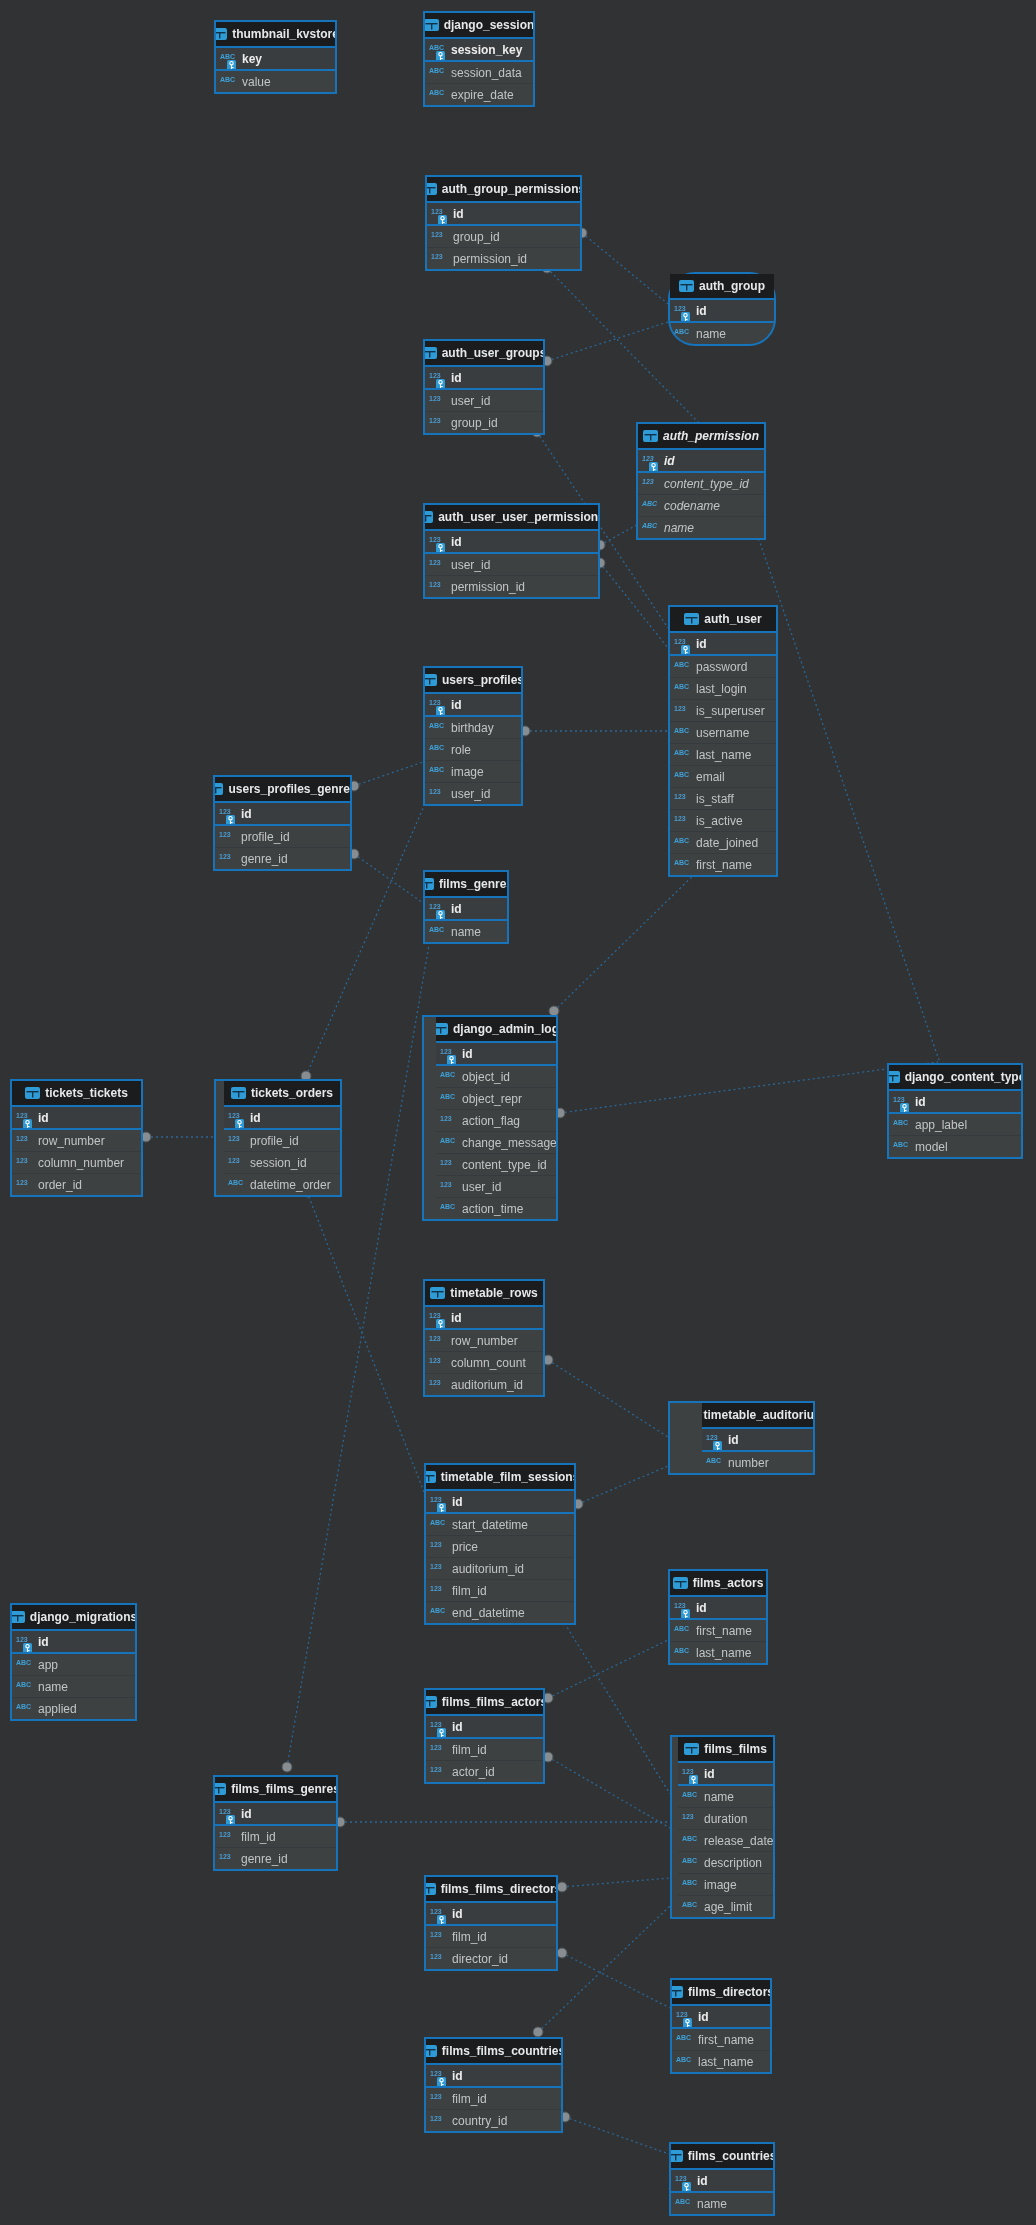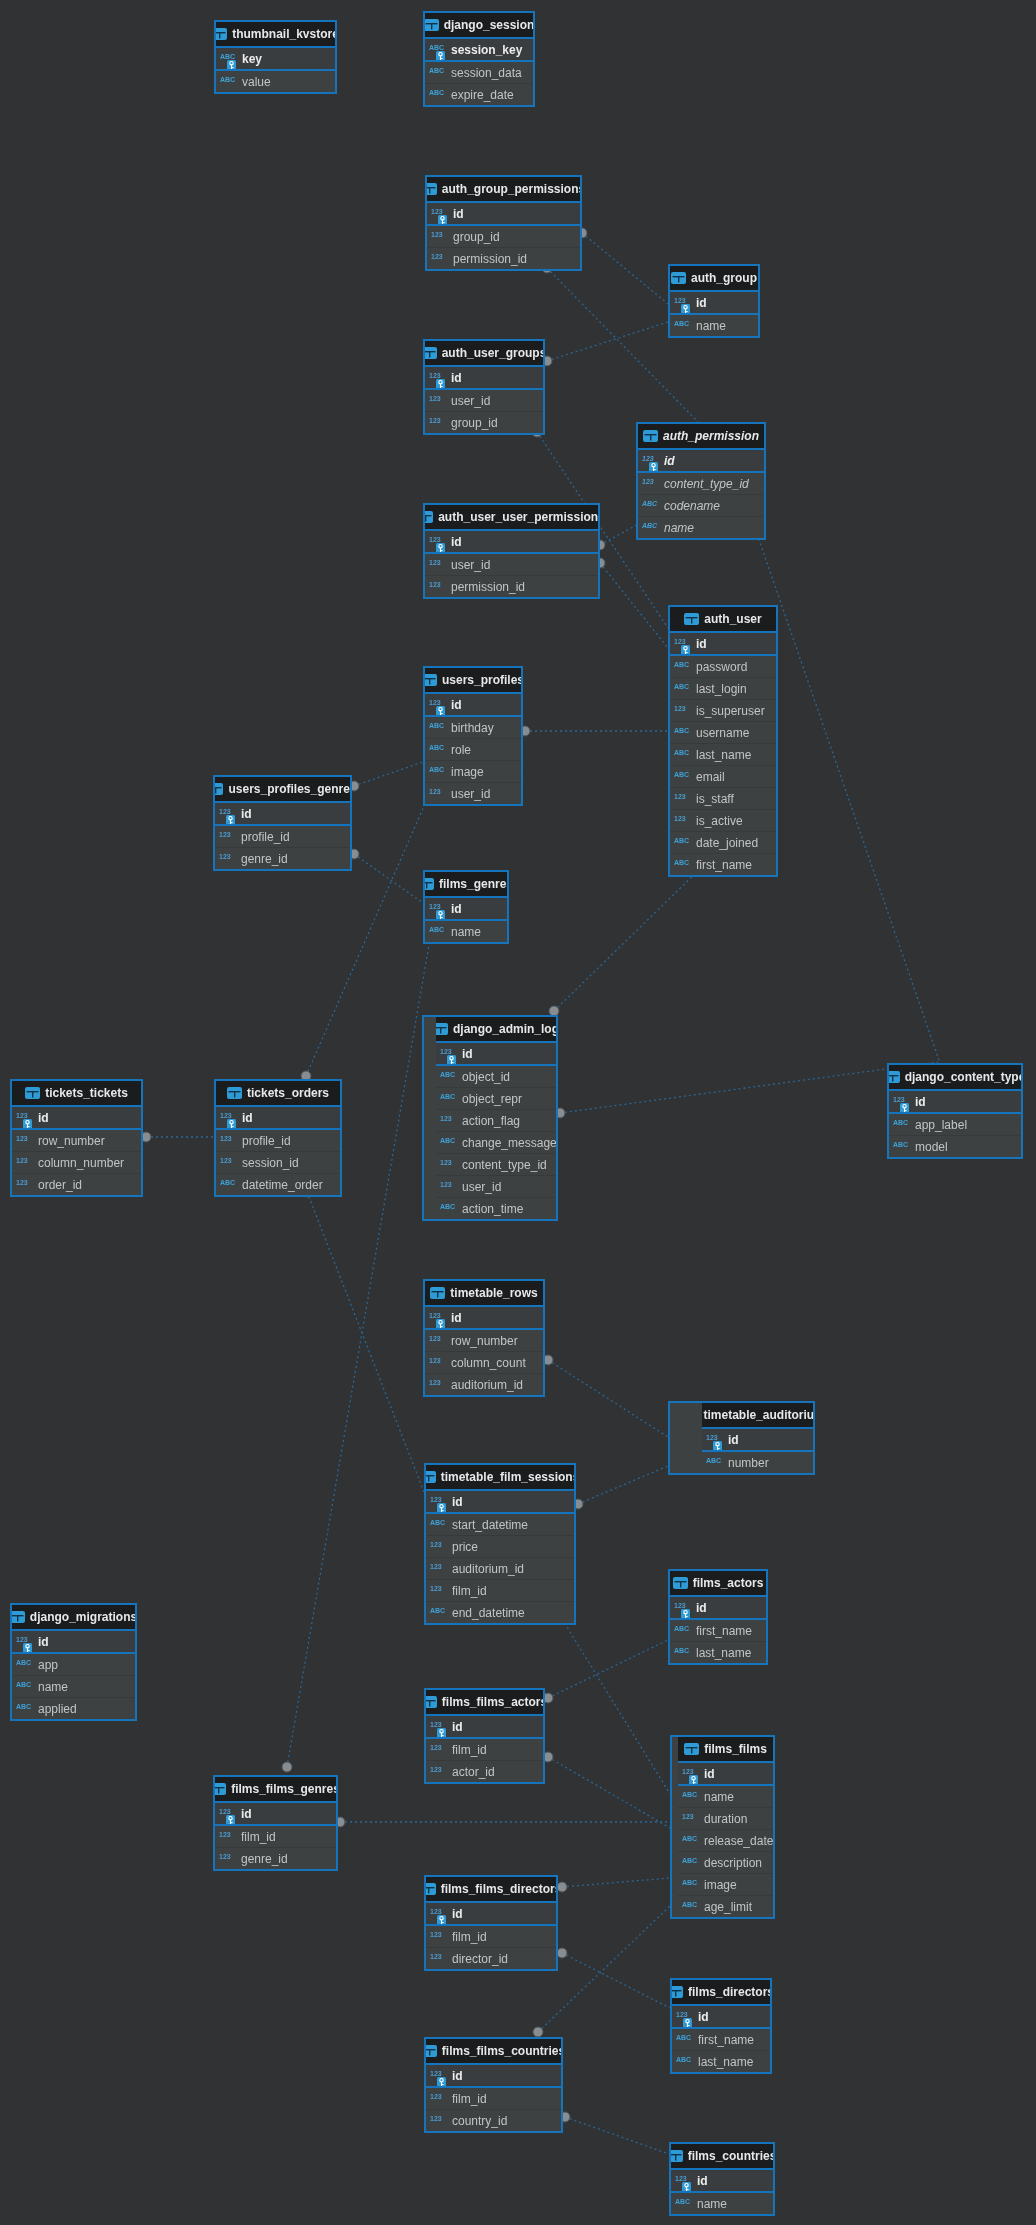--- a/index.html
+++ b/index.html
@@ -273,21 +273,21 @@
           <span class="col-label">group_id</span>
         </div>
         <div class="row">
           <span class="dticon num">
             <span class="glyph">123</span>
           </span>
           <span class="col-label">permission_id</span>
         </div>
       </div>
     </div>
-    <div class="table" style="left: 668px; top: 264px; width: 92px;">
+    <div class="table" style="left: 668px; top: 272px; width: 108px; border-radius: 27px;">
       <div class="thead">
         <span class="ticon">
           <svg width="15" height="12" viewBox="0 0 15 12">
             <rect x="0" y="0" width="15" height="12" rx="2" fill="#2e9bd6"></rect>
             <rect x="1.5" y="4" width="12" height="1.4" fill="#10324a"></rect>
             <rect x="7" y="4" width="1.4" height="6.5" fill="#10324a"></rect>
           </svg>
         </span>
         <span class="tname">auth_group</span>
       </div>
@@ -803,21 +803,21 @@
           <span class="col-label">column_number</span>
         </div>
         <div class="row">
           <span class="dticon num">
             <span class="glyph">123</span>
           </span>
           <span class="col-label">order_id</span>
         </div>
       </div>
     </div>
-    <div class="table" style="left: 214px; top: 1079px; width: 128px;">
+    <div class="table" style="left: 214px; top: 1079px; width: 128px; padding-left: 8px;">
       <div class="thead">
         <span class="ticon">
           <svg width="15" height="12" viewBox="0 0 15 12">
             <rect x="0" y="0" width="15" height="12" rx="2" fill="#2e9bd6"></rect>
             <rect x="1.5" y="4" width="12" height="1.4" fill="#10324a"></rect>
             <rect x="7" y="4" width="1.4" height="6.5" fill="#10324a"></rect>
           </svg>
         </span>
         <span class="tname">tickets_orders</span>
       </div>

